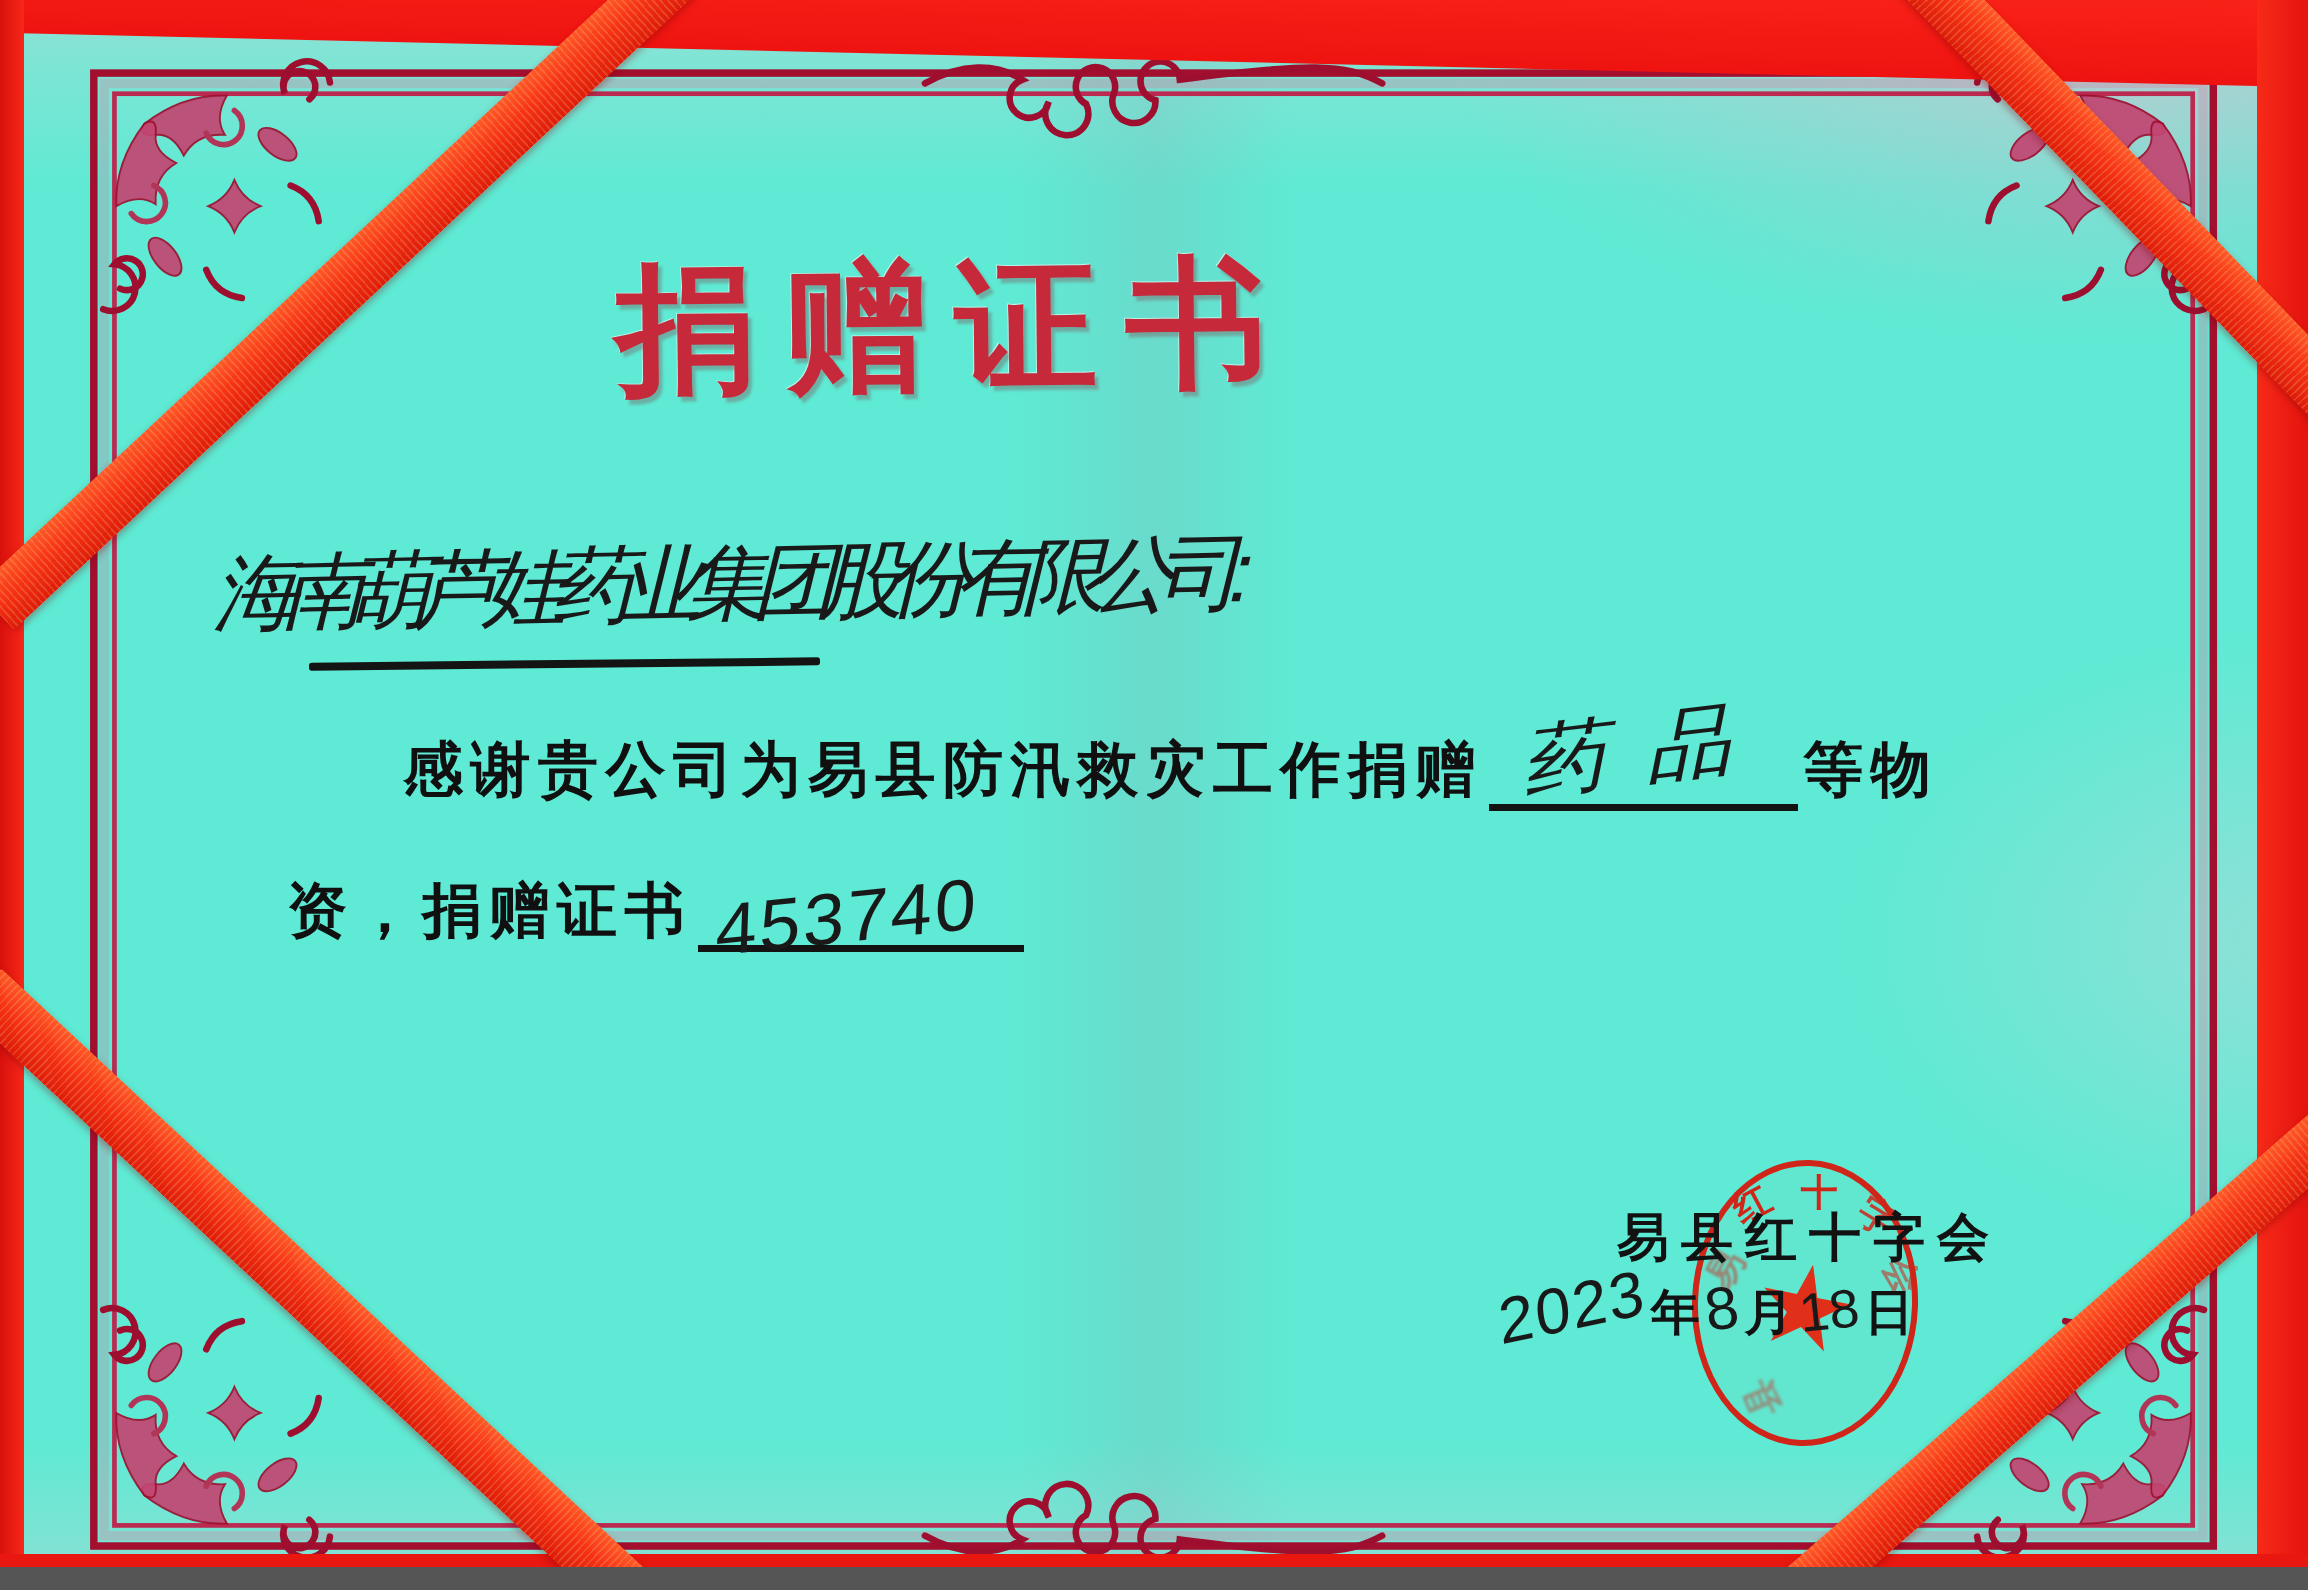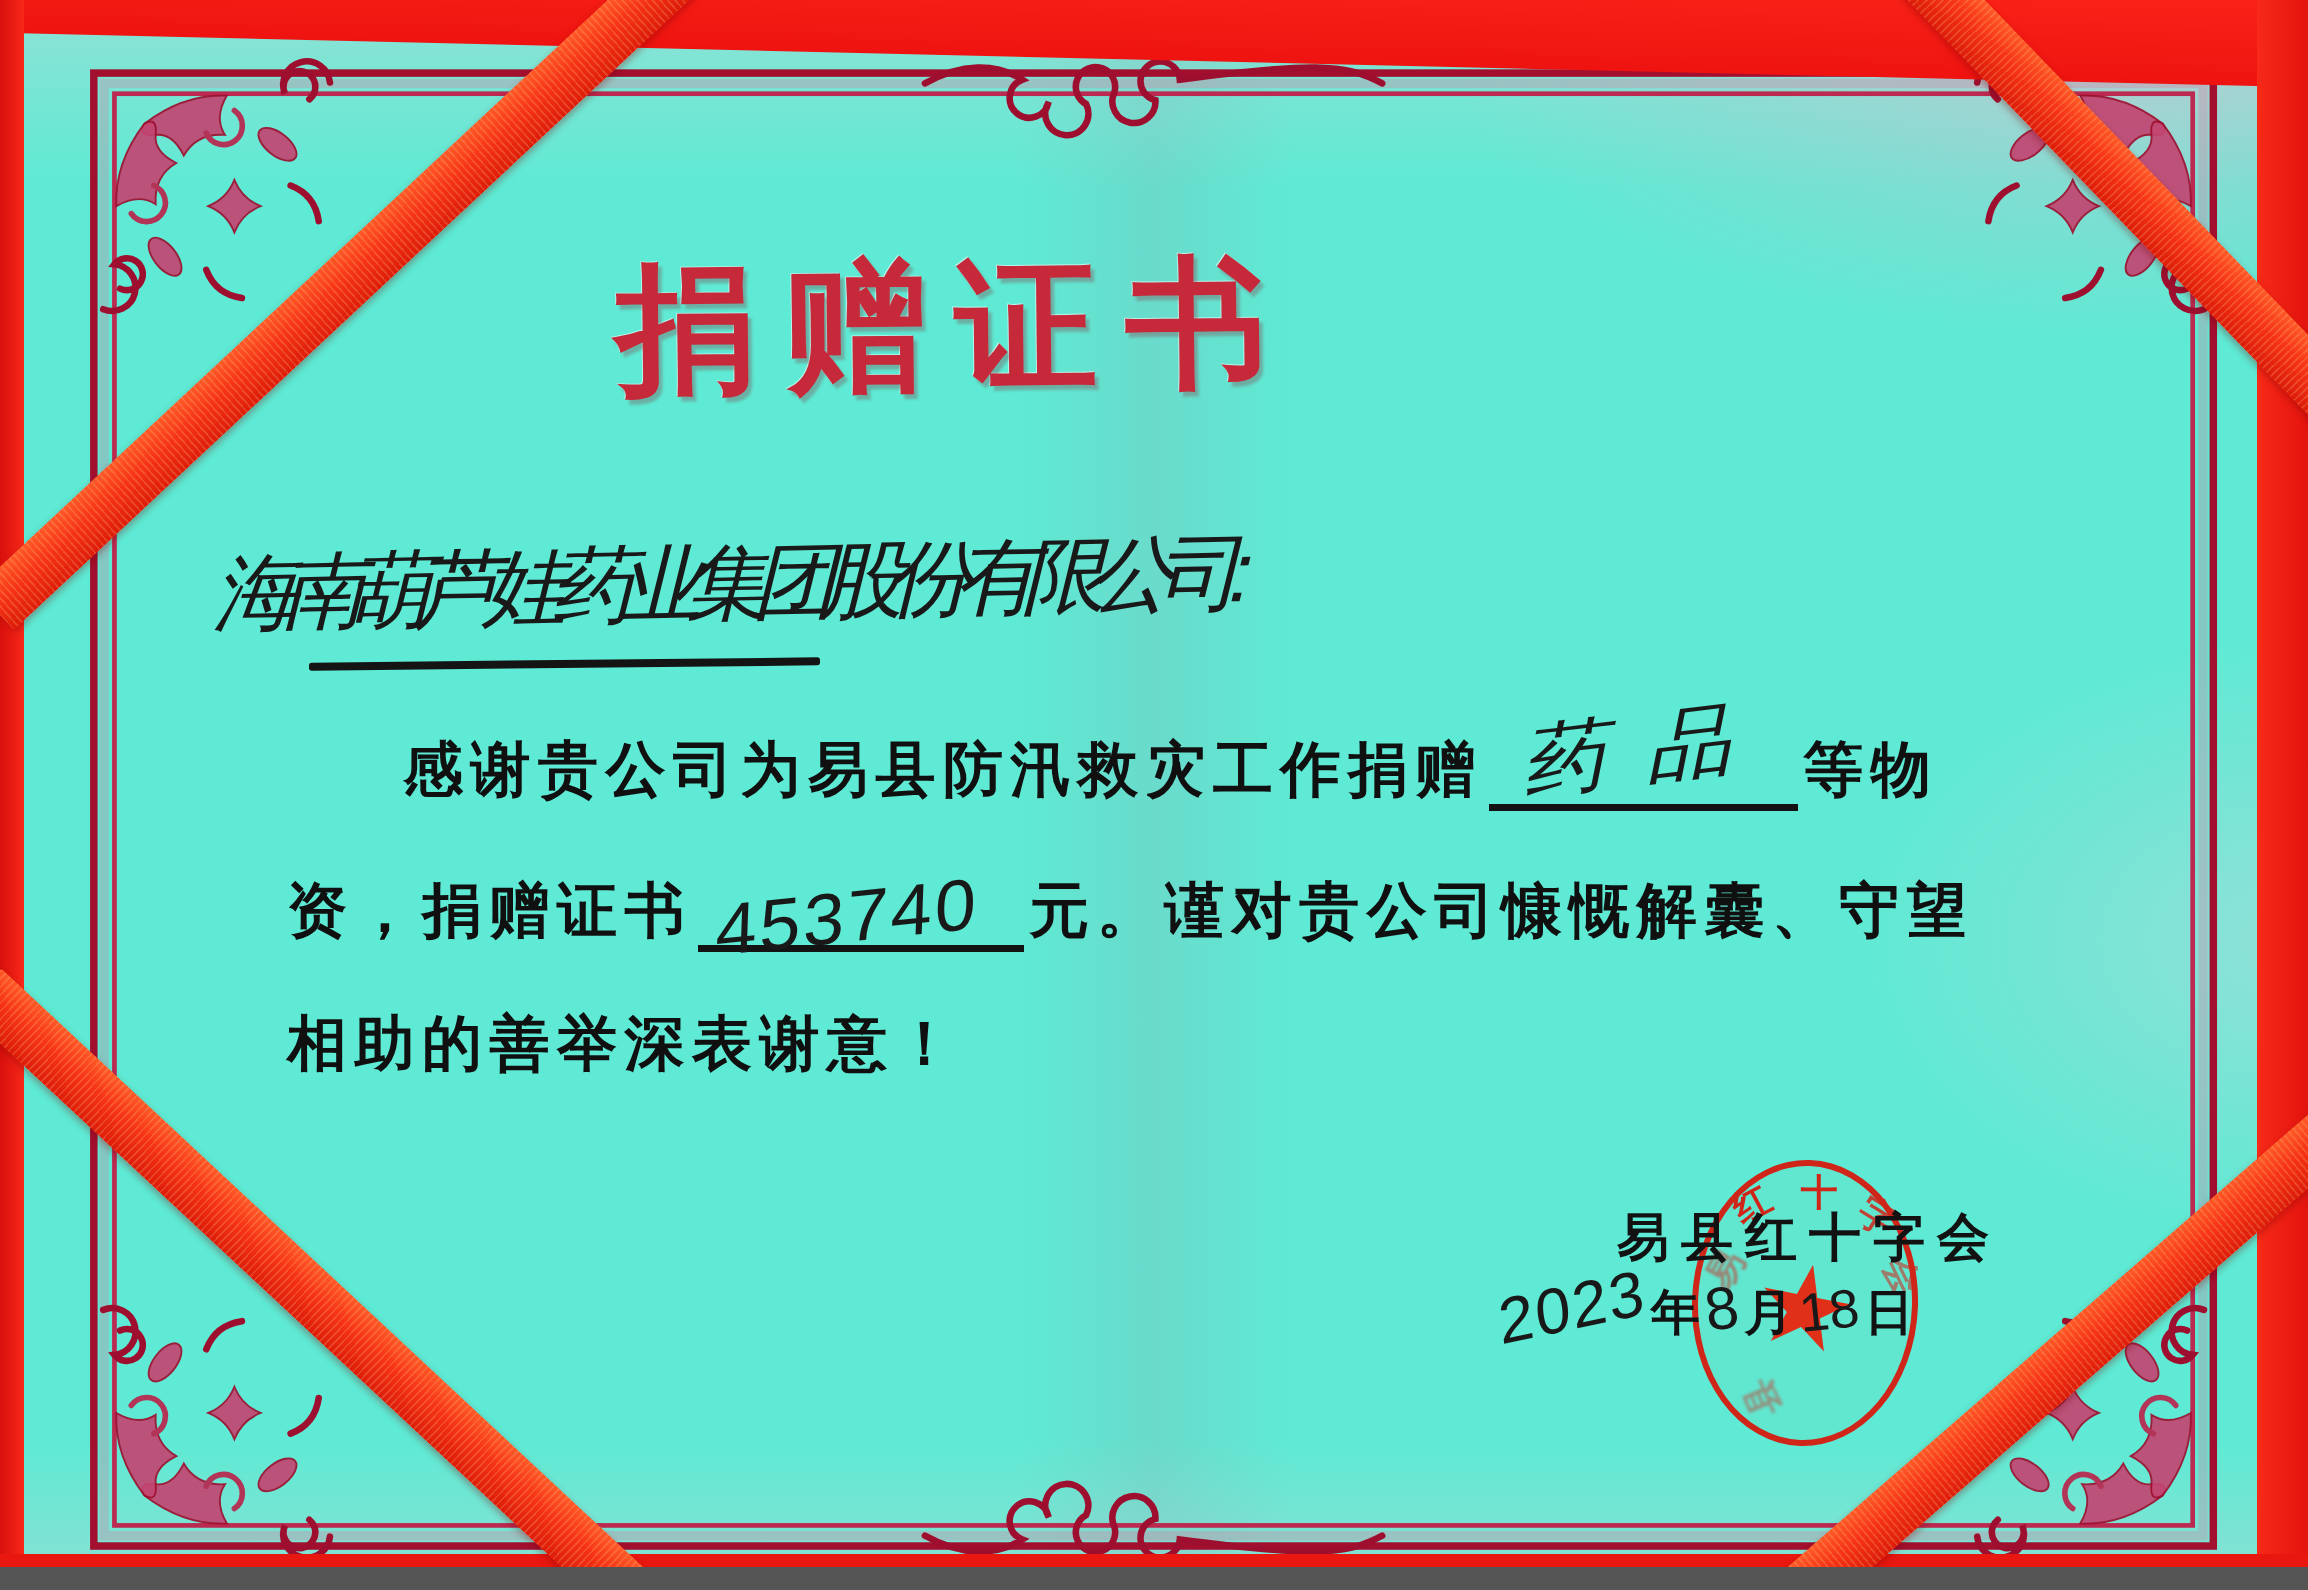--- a/index.html
+++ b/index.html
@@ -163,26 +163,22 @@
       <span class="hand">药品</span>
     </span>
     <span>等物</span>
   </div>
 
   <div class="bodyline line2">
     <span>资，捐赠证书</span>
     <span class="blank blank2">
       <span class="hand">453740</span>
     </span>
-    <span>元。谨对贵公司慷慨解囊、守望</span>
-  </div>
-
-  <div class="bodyline line3">
-    <span>相助的善举深表谢意！</span>
-  </div>
+  </div>
+
 
   <div class="seal">
     <span class="seal-star">★</span>
     <span class="seal-char sc-hong">红</span>
     <span class="seal-char sc-shi">十</span>
     <span class="seal-char sc-zi">字</span>
     <span class="seal-char sc-hui">会</span>
     <span class="seal-char sc-yi">易</span>
     <span class="seal-char sc-xian">县</span>
   </div>

